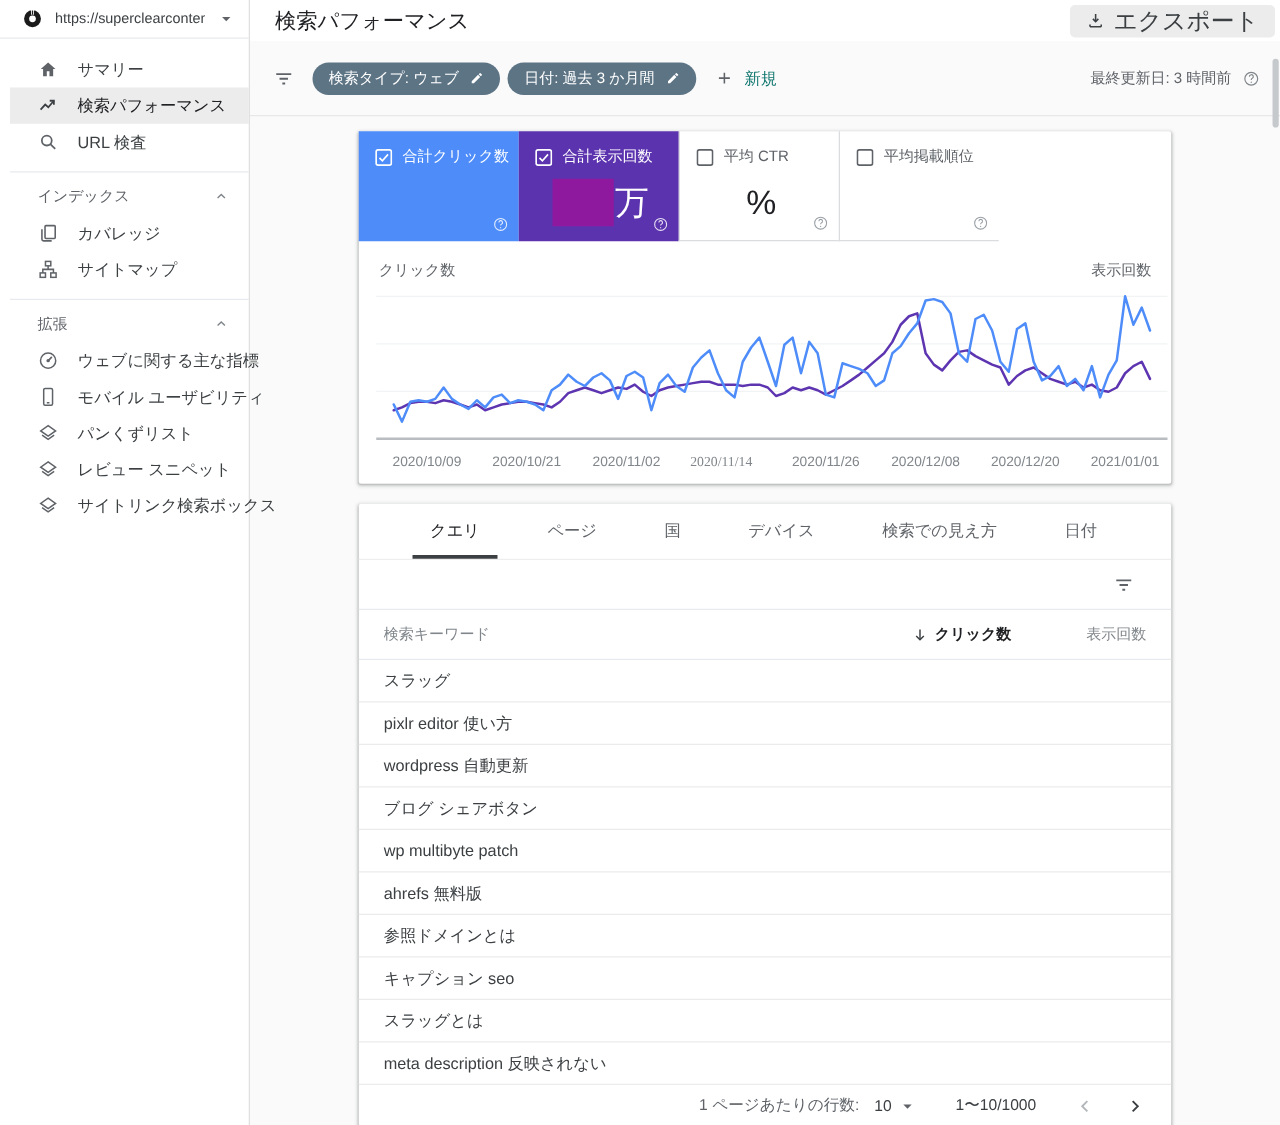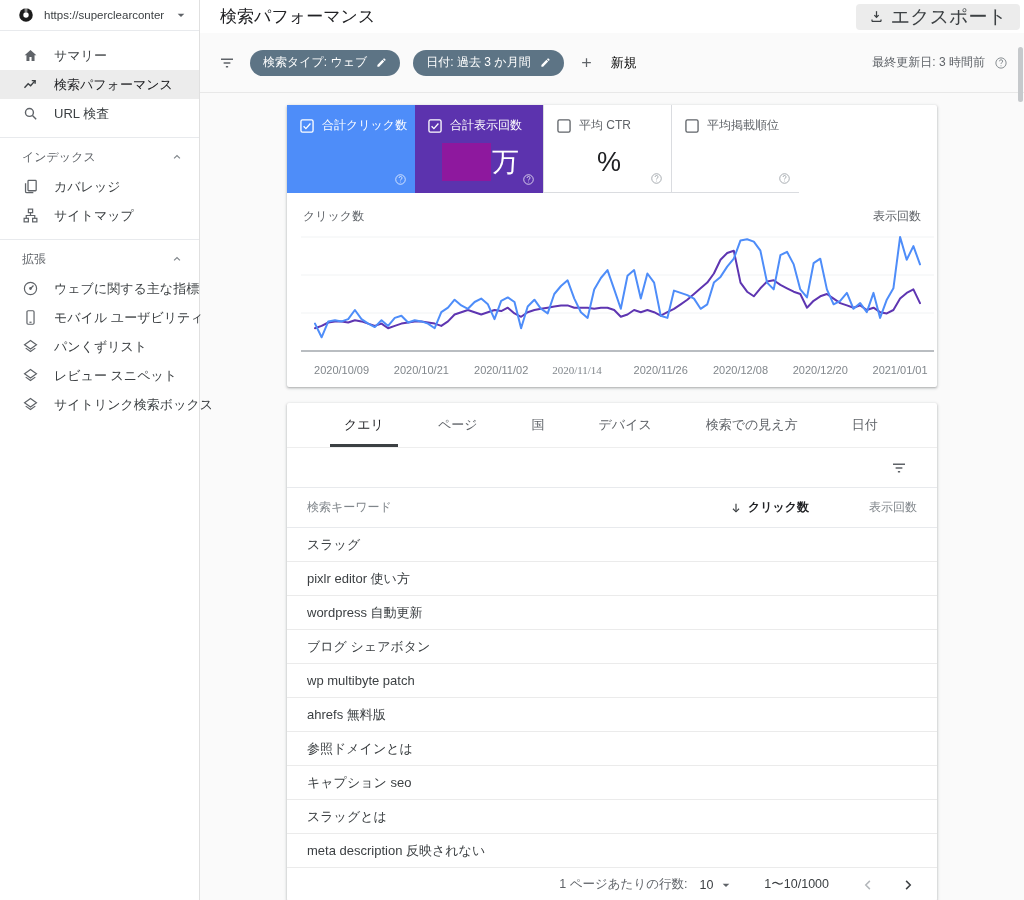--- a/index.html
+++ b/index.html
@@ -7,21 +7,21 @@
   body { font-family:"Liberation Sans","DejaVu Sans",sans-serif; background:#fafafa; color:#202124; position:relative; }
   svg { display:block; }
 
   
   .sidebar { position:absolute; left:0; top:0; bottom:0; width:200px; background:#fff; border-right:1px solid #e0e0e0; z-index:3; }
   .property { height:31px; display:flex; align-items:center; gap:9px; padding:0 10px 0 17px; border-bottom:1px solid #e8eaed; cursor:pointer; }
   .prop-logo { width:18px; height:18px; flex:0 0 auto; }
   .prop-logo svg { width:18px; height:18px; }
   .prop-url { flex:1; font-size:11.5px; color:#3c4043; white-space:nowrap; overflow:hidden; }
   .prop-caret { width:16px; height:16px; color:#5f6368; }
-  .side-nav { padding-top:10px; }
+  .side-nav { padding-top:10px;padding-left:8px; }
   .nav-item { height:29px; display:flex; align-items:center; gap:15px; padding-left:22px; font-size:13px; color:#3c4043; cursor:pointer; white-space:nowrap; }
   .nav-item .nicon { width:17px; height:17px; color:#5f6368; flex:0 0 auto; }
   .nav-item .nicon svg { width:17px; height:17px; }
   .nav-item.active { background:#ececec; color:#202124; }
   .nav-item.active .nicon { color:#3c4043; }
   .side-divider { border-top:1px solid #e8eaed; margin:9px 0 0 0; }
   .section-head { height:30px; display:flex; align-items:center; justify-content:space-between; padding:0 15px 0 22px; font-size:12px; color:#5f6368; margin-top:4px; cursor:pointer; }
   .section-head .chev { width:14px; height:14px; color:#80868b; }
   .section-head .chev svg { width:14px; height:14px; }
 
@@ -32,21 +32,21 @@
   .export-btn { display:flex; align-items:center; gap:7px; background:#ececec; border:none; border-radius:4px; height:26px; padding:0 13px; font-size:19px; color:#3c4043; cursor:pointer; font-family:inherit; }
   .export-btn .dlicon { width:15px; height:15px; color:#3c4043; }
   .export-btn .dlicon svg { width:15px; height:15px; }
 
   .filterbar { height:60px; display:flex; align-items:center; gap:9px; padding:0 16px 0 18px; border-bottom:1px solid #e8e8e8; background:#fafafa; }
   .funnel { width:18px; height:18px; color:#5f6368; margin-right:5px; }
   .funnel svg { width:18px; height:18px; }
   .chip { height:26px; border-radius:13px; background:#5d7485; color:#fff; font-size:12px; display:flex; align-items:center; gap:9px; padding:0 13px; cursor:pointer; white-space:nowrap; }
   .chip .pencil { width:11px; height:11px; color:#fff; }
   .chip .pencil svg { width:11px; height:11px; }
-  .new-btn { display:flex; align-items:center; gap:17px; background:none; border:none; color:#000000; font-size:13px; cursor:pointer; margin-left:6px; font-family:inherit; }
+  .new-btn { display:flex; align-items:center; gap:9px; background:none; border:none; color:#0f766e; font-size:13px; cursor:pointer; margin-left:6px; font-family:inherit; }
   .new-btn .plus { width:15px; height:15px; color:#5f6368; }
   .new-btn .plus svg { width:15px; height:15px; }
   .fspacer { flex:1; }
   .updated { font-size:12px; color:#5f6368; }
   .hicon { width:14px; height:14px; color:#80868b; }
   .hicon svg { width:14px; height:14px; }
 
   .content { position:absolute; top:94px; bottom:0; left:0; right:0; overflow:hidden; }
   .panel { width:650px; margin:0 auto; background:#fff; border-radius:2px; box-shadow:0 1px 2px rgba(60,64,67,.3), 0 1px 3px 1px rgba(60,64,67,.12); }
   .panel.chart-panel { margin-top:11px; }
@@ -254,21 +254,21 @@
       <span>エクスポート</span>
     </button>
   </header>
 
   <div class="filterbar">
     <span class="funnel">
         <svg viewBox="0 0 24 24" fill="none" stroke="currentColor" stroke-width="2">
           <path d="M4 7h16M7.5 12h9M10.5 17h3"></path>
         </svg>
       </span>
-    <span id="chips" style="display:flex;gap:13px;">
+    <span id="chips" style="display:flex;gap:6px;">
         <span class="chip">
           <span>検索タイプ: ウェブ</span>
           <span class="pencil">
             <svg viewBox="0 0 24 24" fill="currentColor">
               <path d="M3 17.25V21h3.75L17.8 9.94l-3.75-3.75L3 17.25zM20.7 7.04a1 1 0 0 0 0-1.41l-2.34-2.34a1 1 0 0 0-1.41 0l-1.83 1.83 3.75 3.75 1.83-1.83z"></path>
             </svg>
           </span>
         </span>
         <span class="chip">
           <span>日付: 過去 3 か月間</span>

